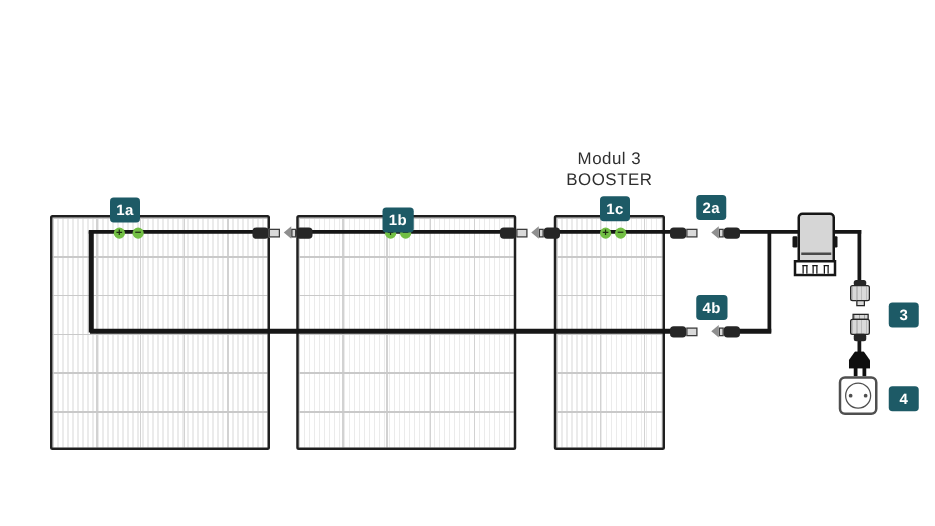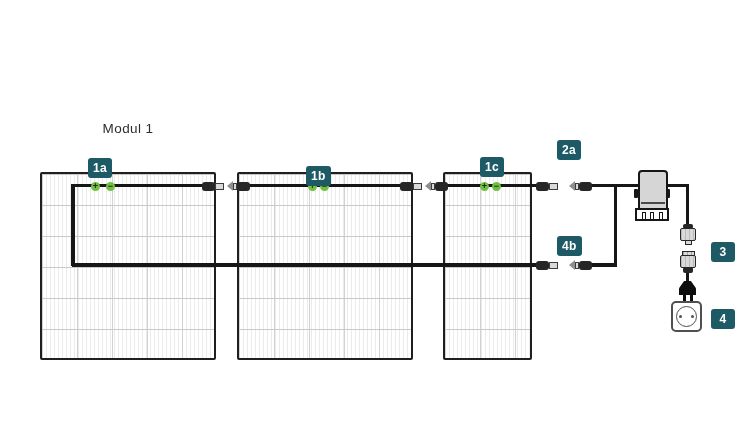--- a/index.html
+++ b/index.html
@@ -73,21 +73,24 @@
     display:flex; align-items:center; justify-content:center;
   }
   .socket-circle { width:21px; height:21px; border:1.5px solid var(--outlet-border); border-radius:50%; position:relative; box-sizing:border-box; }
   .socket-hole { position:absolute; width:3px; height:3px; background:var(--outlet-border); border-radius:50%; top:8px; }
 </style>
 </head>
 <body>
 
 <div class="stage" style="--badge-bg: #1d5a66; --badge-text: #ffffff; --terminal-green: #72bf44; --terminal-symbol: #1d2b10; --cable: #161616; --panel-border: #1f1f1f; --panel-grid: #c9c9c9; --panel-grid-fine: #ebebeb; --device-fill: #d6d6d6; --connector-dark: #262626; --connector-light: #d9d9d9; --metal-border: #3c3c3c; --outlet-border: #4f4f4f; --text: #2e2e2e;">
 
-  <div class="mod-title" style="left:40px;width:176px;">Modul 1</div>
+  <div class="mod-title" style="left:423px;width:129px;top:119px;">
+    <div>Modul 3</div>
+    <div>BOOSTER</div>
+  </div>
 
   <div class="panel" style="left:40px;width:176px;"></div>
   <div class="panel" style="left:237px;width:176px;"></div>
   <div class="panel" style="left:443px;width:89px;"></div>
 
   <div class="cable" style="left:71px;top:184px;width:145px;height:3px;"></div>
   <div class="cable" style="left:71px;top:185px;width:4px;height:81px;"></div>
   <div class="cable" style="left:72px;top:263px;width:466px;height:4px;"></div>
   <div class="cable" style="left:589px;top:263px;width:28px;height:4px;"></div>
   <div class="cable" style="left:614px;top:185px;width:3px;height:81px;"></div>
@@ -169,18 +172,18 @@
   <div class="socket">
     <div class="socket-circle">
       <div class="socket-hole" style="left:2px;"></div>
       <div class="socket-hole" style="right:2px;"></div>
     </div>
   </div>
 
   <div class="badge" style="left:88px;top:158px;">1a</div>
   <div class="badge" style="left:306px;top:166px;">1b</div>
   <div class="badge" style="left:480px;top:157px;">1c</div>
-  <div class="badge" style="left:557px;top:140px;">2a</div>
+  <div class="badge" style="left:557px;top:156px;">2a</div>
   <div class="badge" style="left:557px;top:236px;">4b</div>
   <div class="badge" style="left:711px;top:242px;">3</div>
   <div class="badge" style="left:711px;top:309px;">4</div>
 
 </div>
 
 </body></html>

